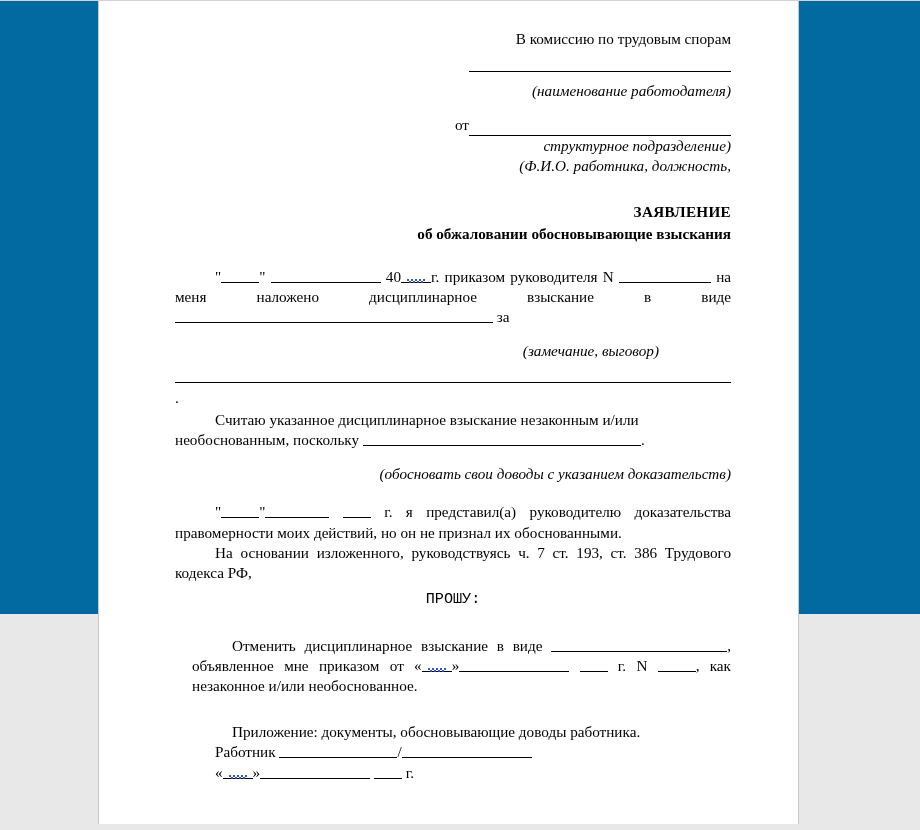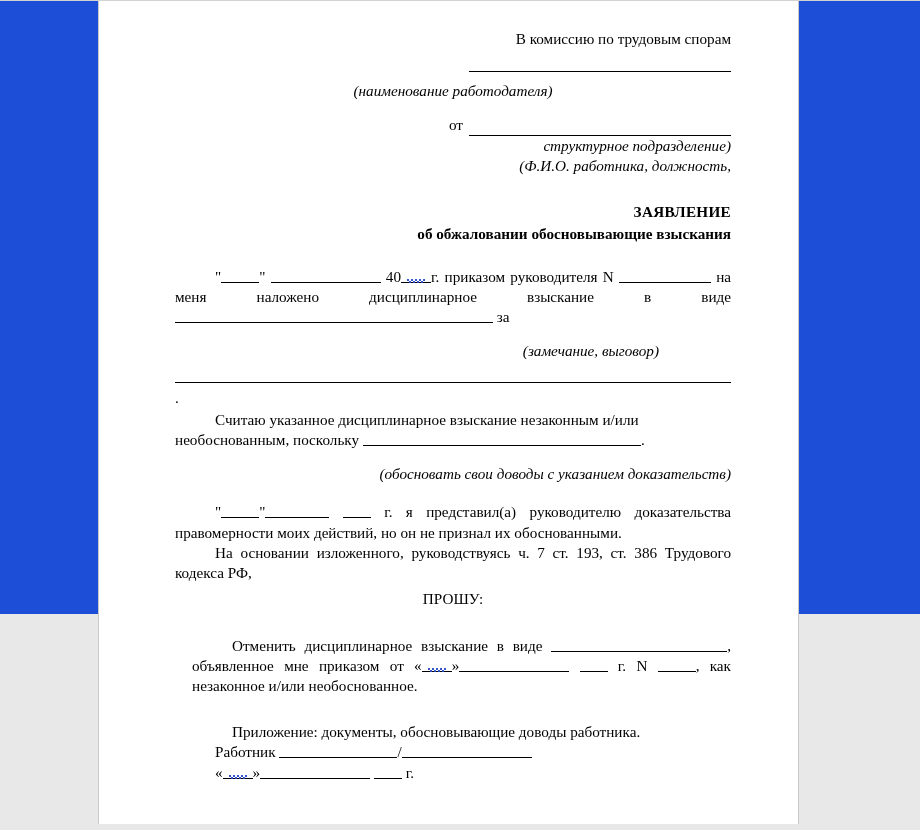--- a/index.html
+++ b/index.html
@@ -10,21 +10,21 @@
     width: 920px;
     height: 830px;
     background: #e8e8e8;
     font-family: "Liberation Serif", "DejaVu Serif", serif;
     overflow: hidden;
   }
   #viewport {
     position: relative;
     width: 920px;
     height: 614px;
-    background: #1d4ed8;
+    background: #0369a1;
     box-sizing: border-box;
     border-top: 1px solid #d2d2d2;
   }
   #page {
     position: absolute;
     left: 98px;
     top: 0px;
     width: 701px;
     height: 823px;
     background: #ffffff;
@@ -52,37 +52,36 @@
   .hdr-to {
     margin-top: 7px;
     margin-bottom: 10px;
   }
   .rule-row {
     display: flex;
     justify-content: flex-end;
     align-items: flex-end;
   }
   .rule-row .prefix {
-    margin-right: 6px;
     padding-bottom: 1px;
   }
   .rule {
     display: inline-block;
     border-bottom: 1.1px solid #000;
     height: 15px;
   }
   .rule-w1 { width: 262px; }
   .rule-w2 { width: 262px; }
   .caption {
     font-style: italic;
     text-align: right;
     line-height: 1.22;
     margin-top: 1px;
   }
-  .caption-ind { padding-right: 0px; text-align: center; }
+  .caption-ind { padding-right: 0px; }
 
   
   .title-wrap {
     text-align: right;
     font-weight: bold;
     margin-top: 27px;
   }
   .title-main { letter-spacing: 0.3px; }
   .title-sub { margin-top: 2px; }
 
@@ -215,21 +214,21 @@
         <span class="indent"></span><span>"</span><span class="ul ul-xs"></span><span>"</span><span class="ul ul-s"></span>
         <span class="ul ul-xxs"></span>
         <span>г. я представил(а) руководителю доказательства</span>
         <span class="just-last">правомерности моих действий, но он не признал их обоснованными.</span>
       </p>
 
       <p class="body">
         <span class="indent"></span><span>На основании изложенного, руководствуясь ч. 7 ст. 193, ст. 386 Трудового кодекса РФ,</span>
       </p>
 
-      <div class="center-line" style="margin-top:6px;">ПРОШУ:</div>
+      <div class="center-line" style="margin-top:6px;font-family:Liberation Mono, monospace;">ПРОШУ:</div>
 
       <p class="body gap-l">
         <span class="indent"></span><span>Отменить дисциплинарное взыскание в виде</span>
         <span class="ul ul-xl"></span><span>,</span>
         <span>объявленное мне приказом от «</span><span class="squiggle sq-q"></span><span>»</span><span class="ul ul-ml"></span>
         <span class="ul ul-xxs"></span>
         <span>г. N</span>
         <span class="ul ul-xs"></span><span>, как</span>
         <span>незаконное и/или необоснованное.</span>
       </p>

